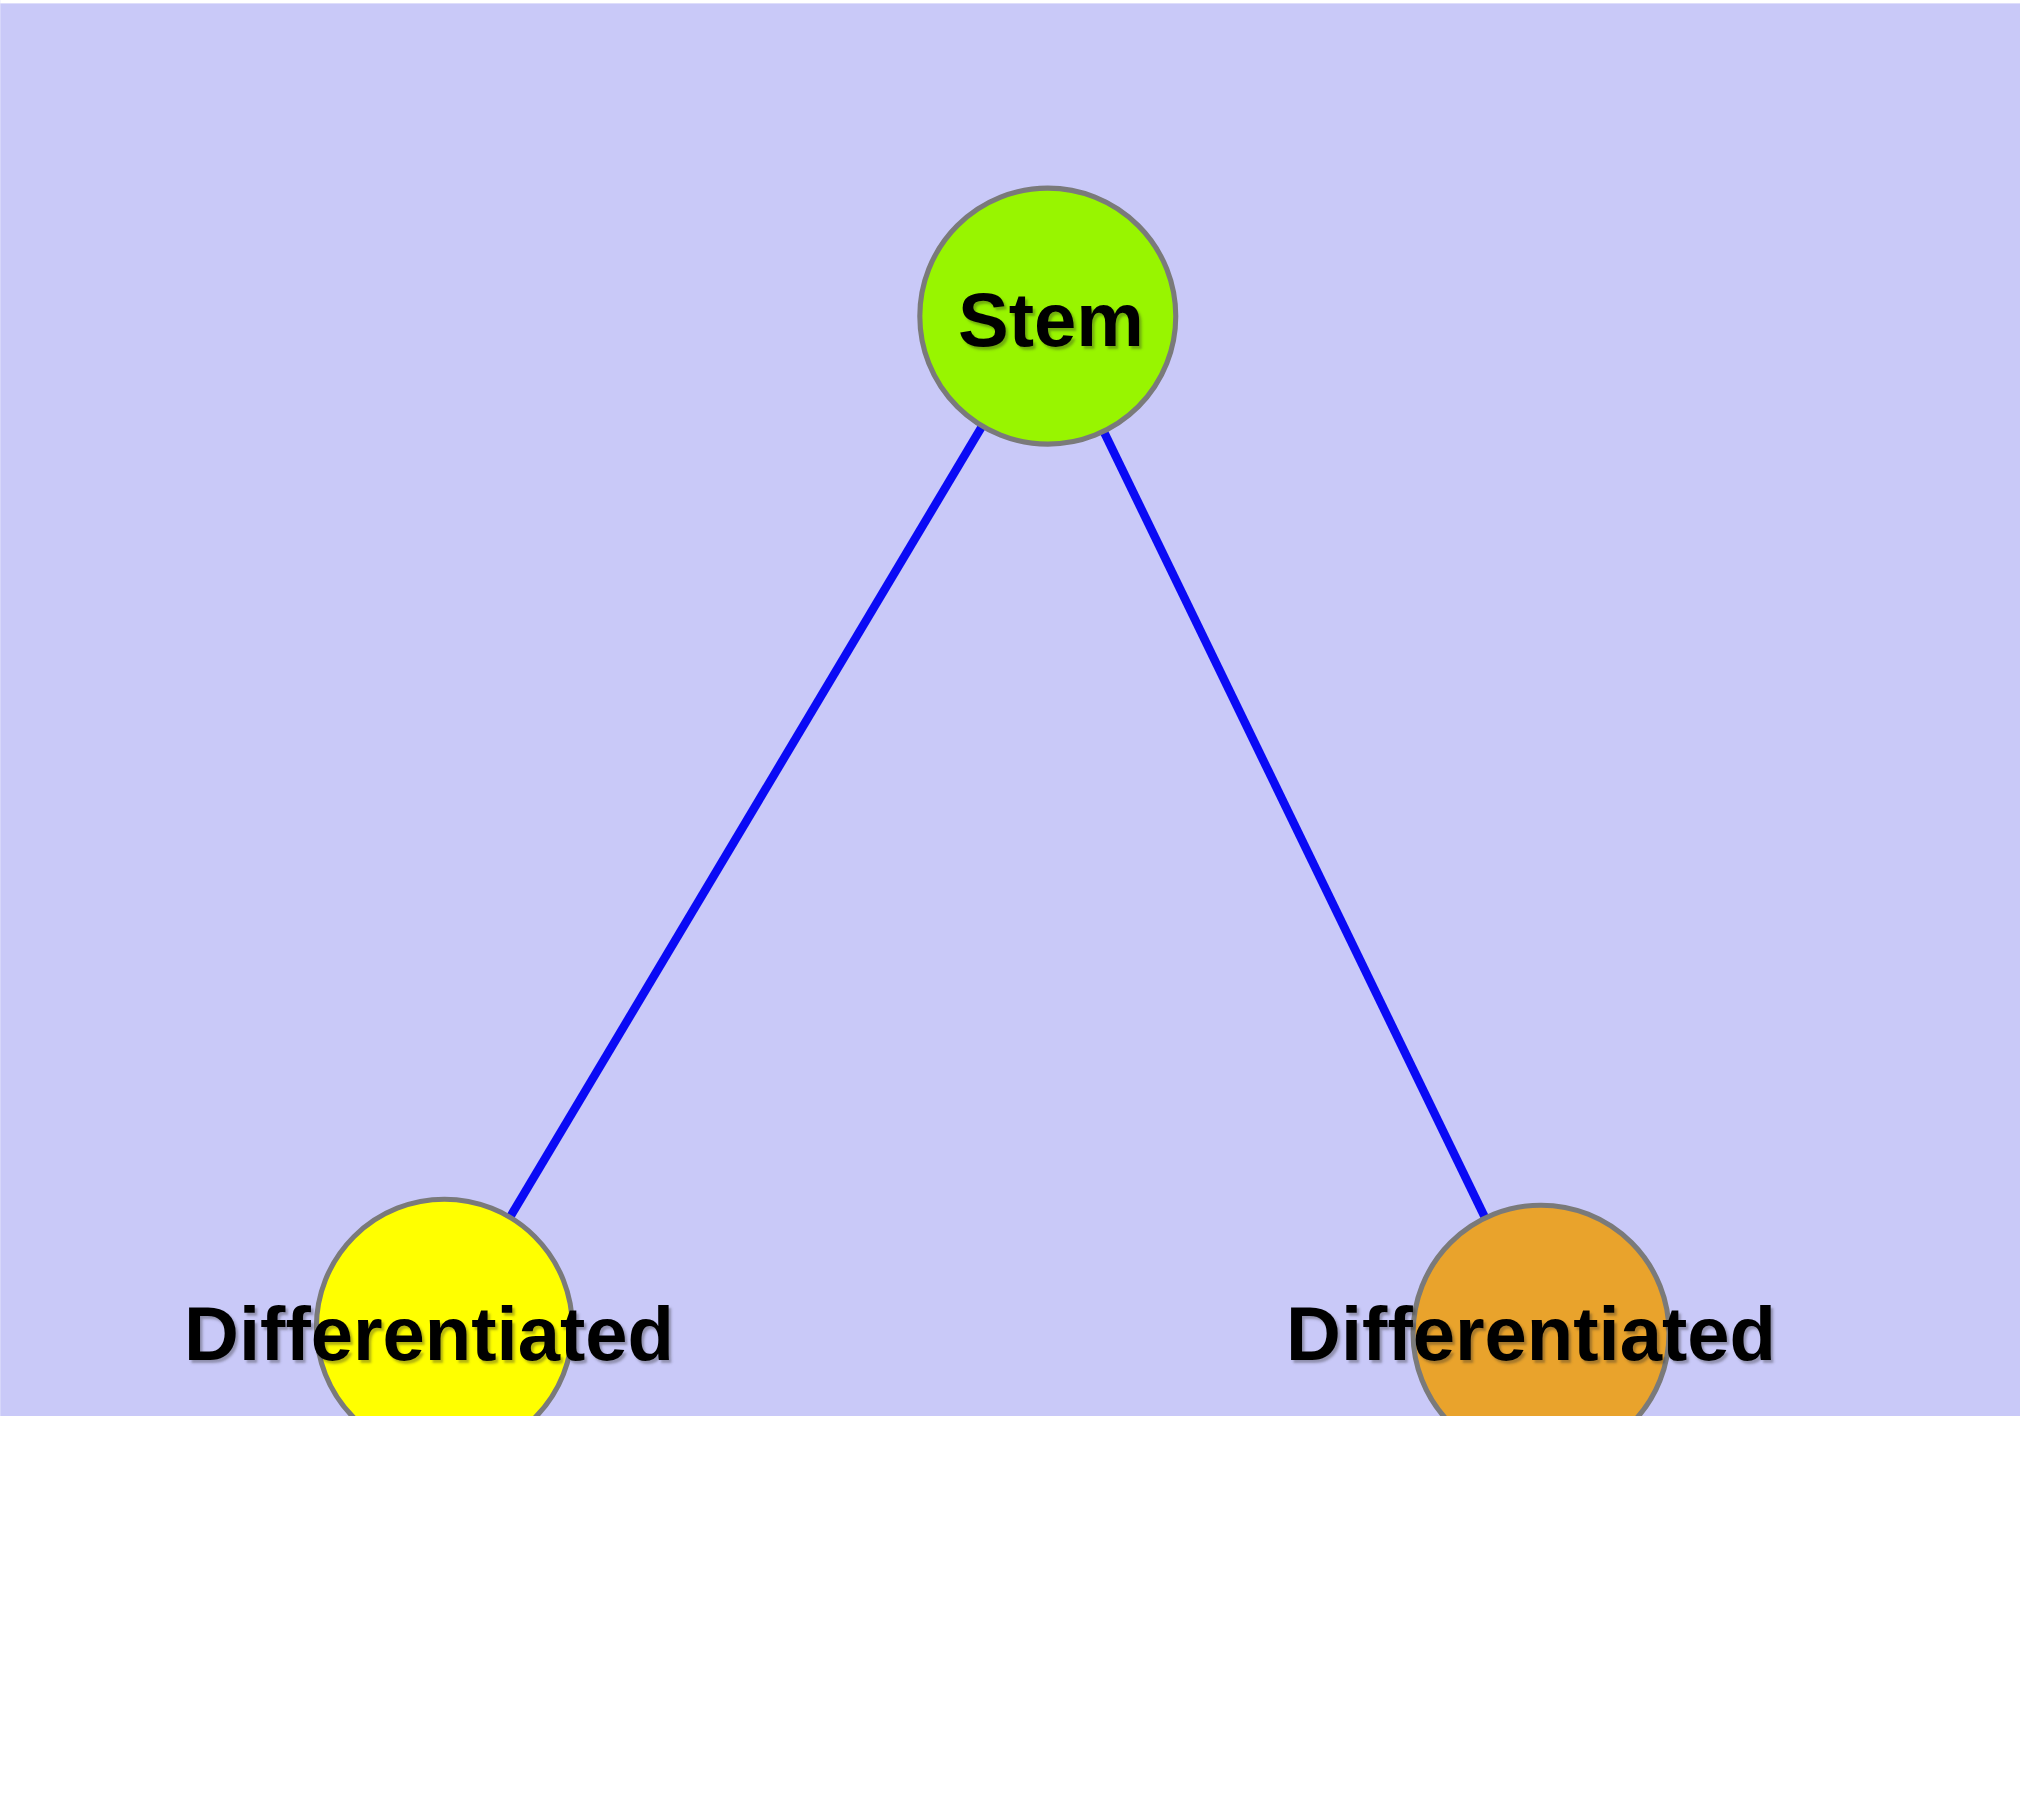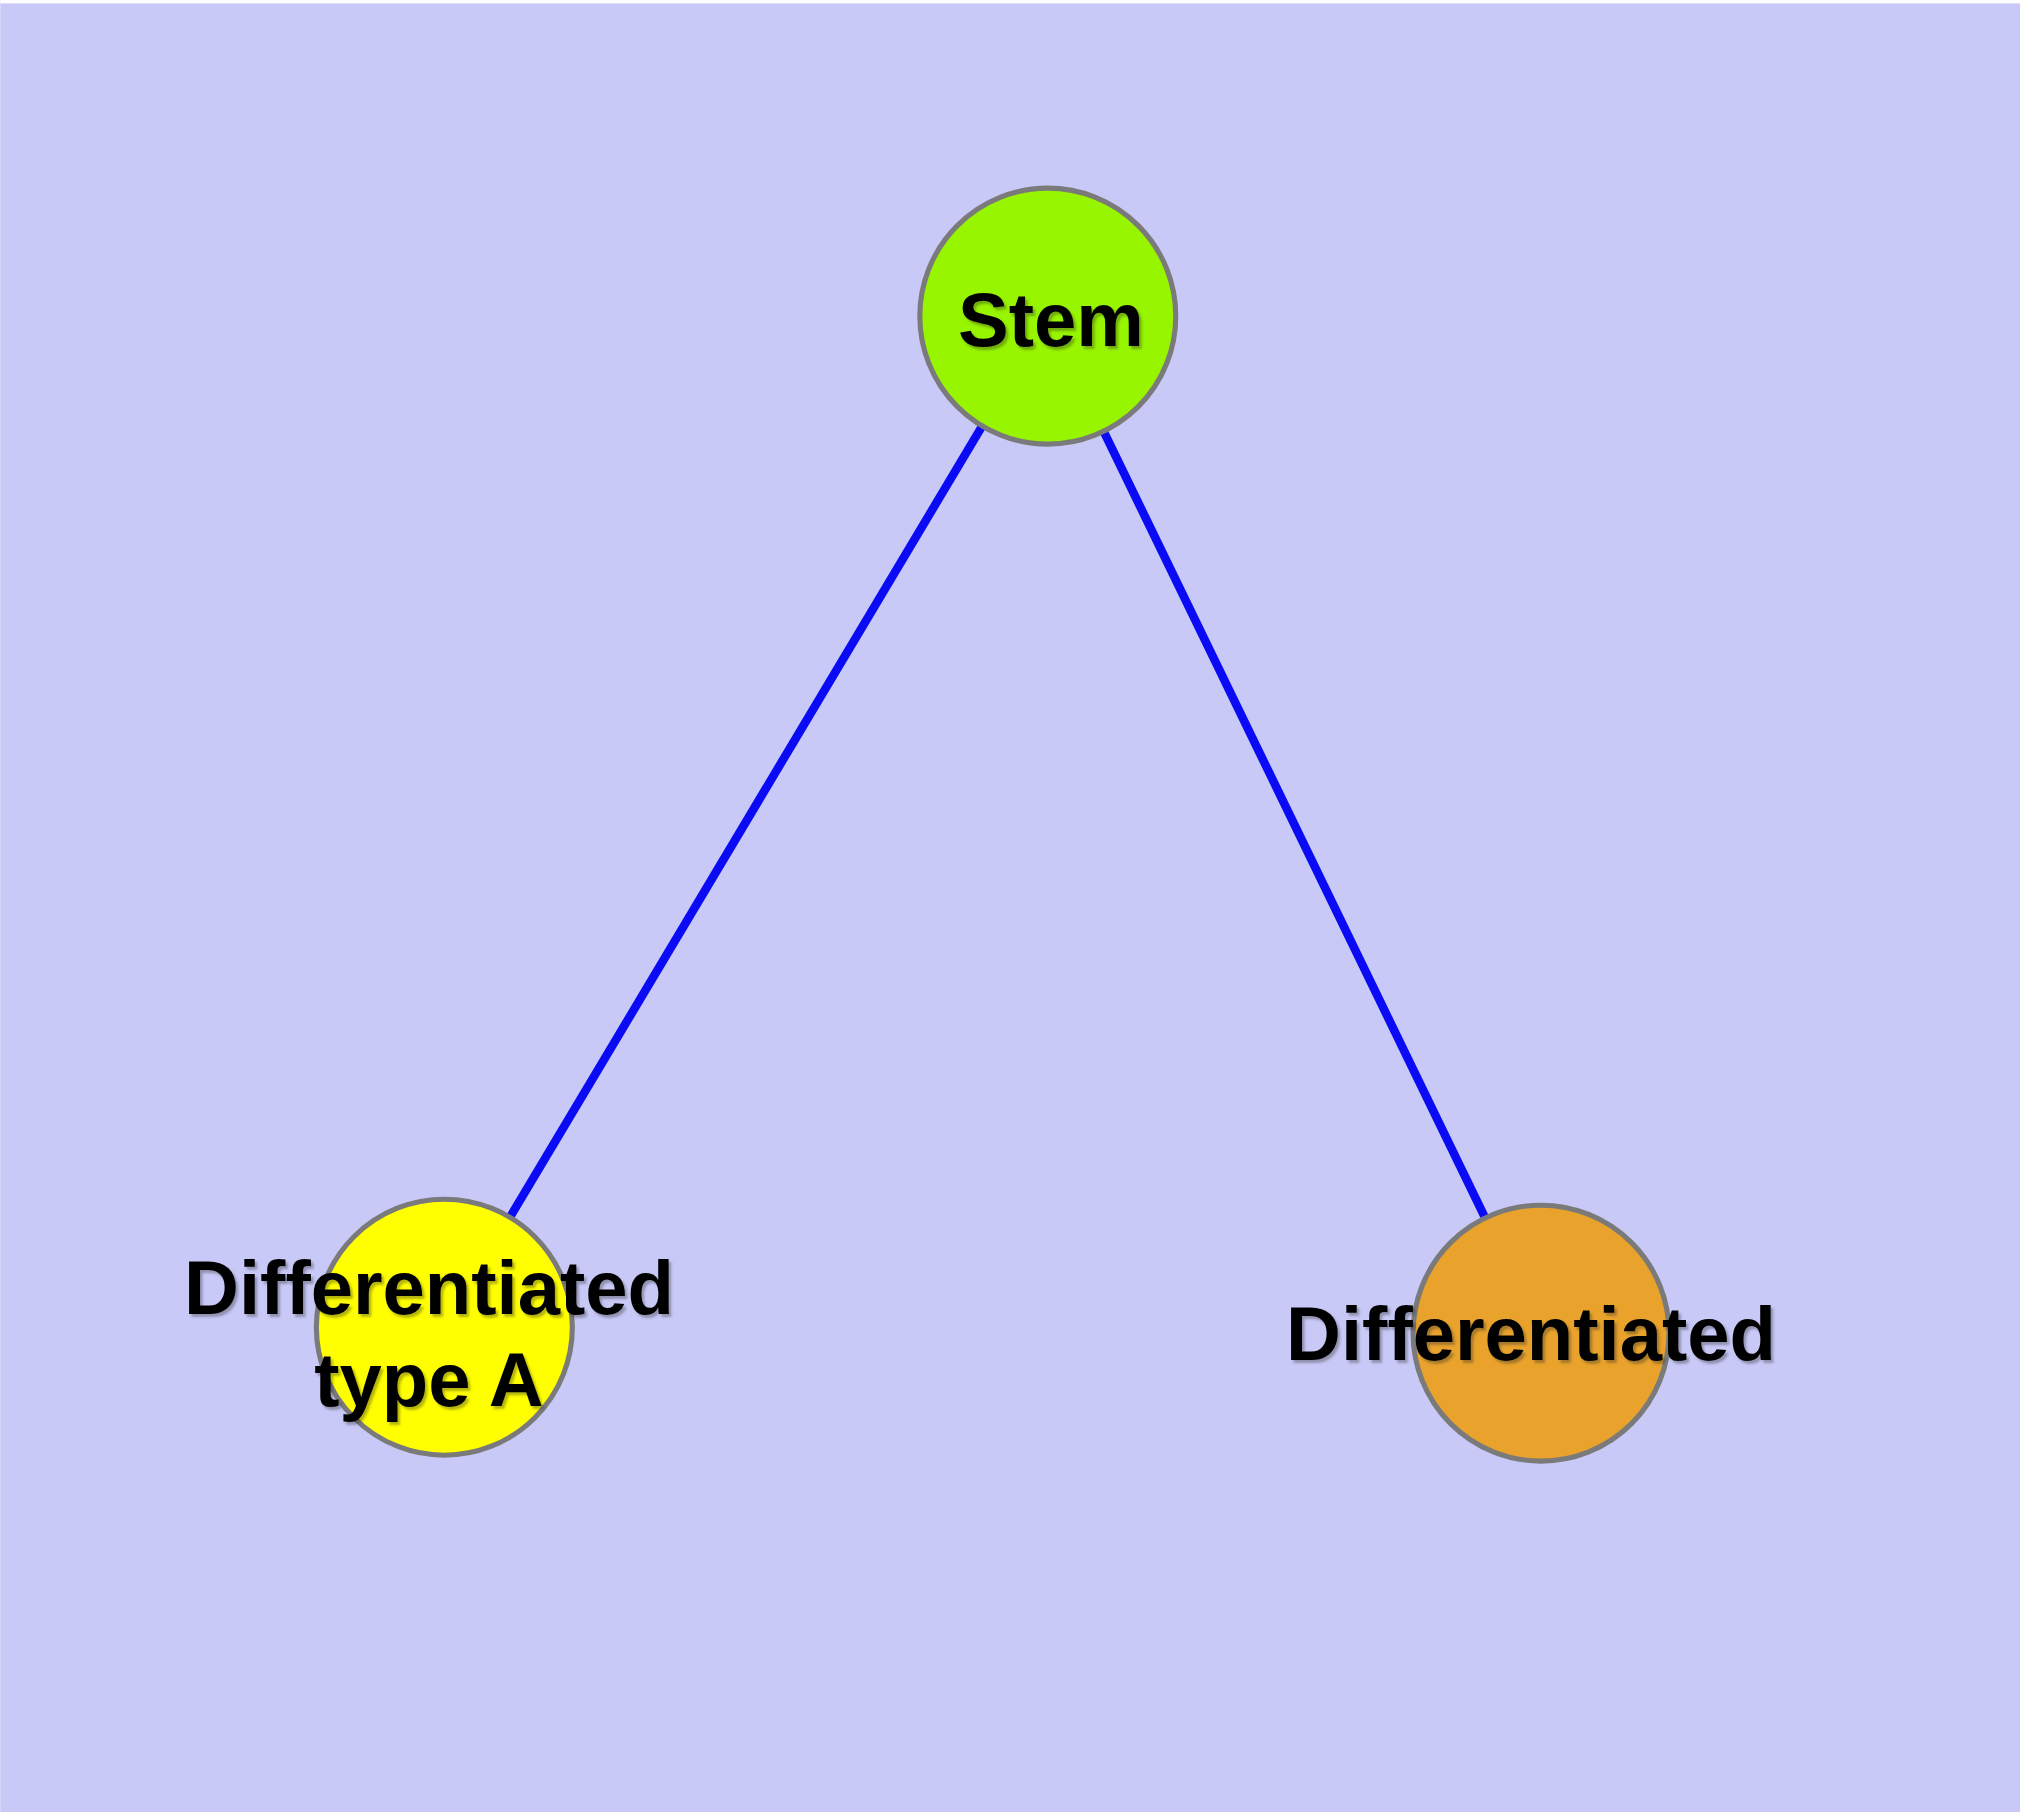--- a/index.html
+++ b/index.html
@@ -1,21 +1,21 @@
 <!DOCTYPE html>
 <html style="font-size:13.6px"><head>
 <meta charset="utf-8">
 <style>
   html, body { margin: 0; padding: 0; }
   body { font-family: "Liberation Sans", sans-serif; }
 
   .stage {
     position: relative;
     width: 2021px;
-    height: 1812px;
+    height: 1416px;
     overflow: hidden;
   }
 
   .stage svg {
     position: absolute;
     left: 0;
     top: 0;
   }
 
   .node-label {
@@ -50,21 +50,20 @@
     <circle cx="524" cy="1566" r="151" stroke-width="6" fill="#FFFF00" stroke="#7A7A7A"></circle>
     <circle cx="1818" cy="1573" r="151" stroke-width="6" fill="#E9A32C" stroke="#7A7A7A"></circle>
   </svg>
 
   <div class="node-label" style="left: 1051px; top: 320px; color: rgb(0, 0, 0);">
     <span class="label-line">Stem</span>
   </div>
 
   <div class="node-label" style="left: 429px; top: 1334px; color: rgb(0, 0, 0);">
     <span class="label-line">Differentiated</span>
-    <span class="label-line">type A</span>
   </div>
 
   <div class="node-label" style="left: 1531px; top: 1334px; color: rgb(0, 0, 0);">
     <span class="label-line">Differentiated</span>
   </div>
 
 </div>
 
 
 </body></html>

